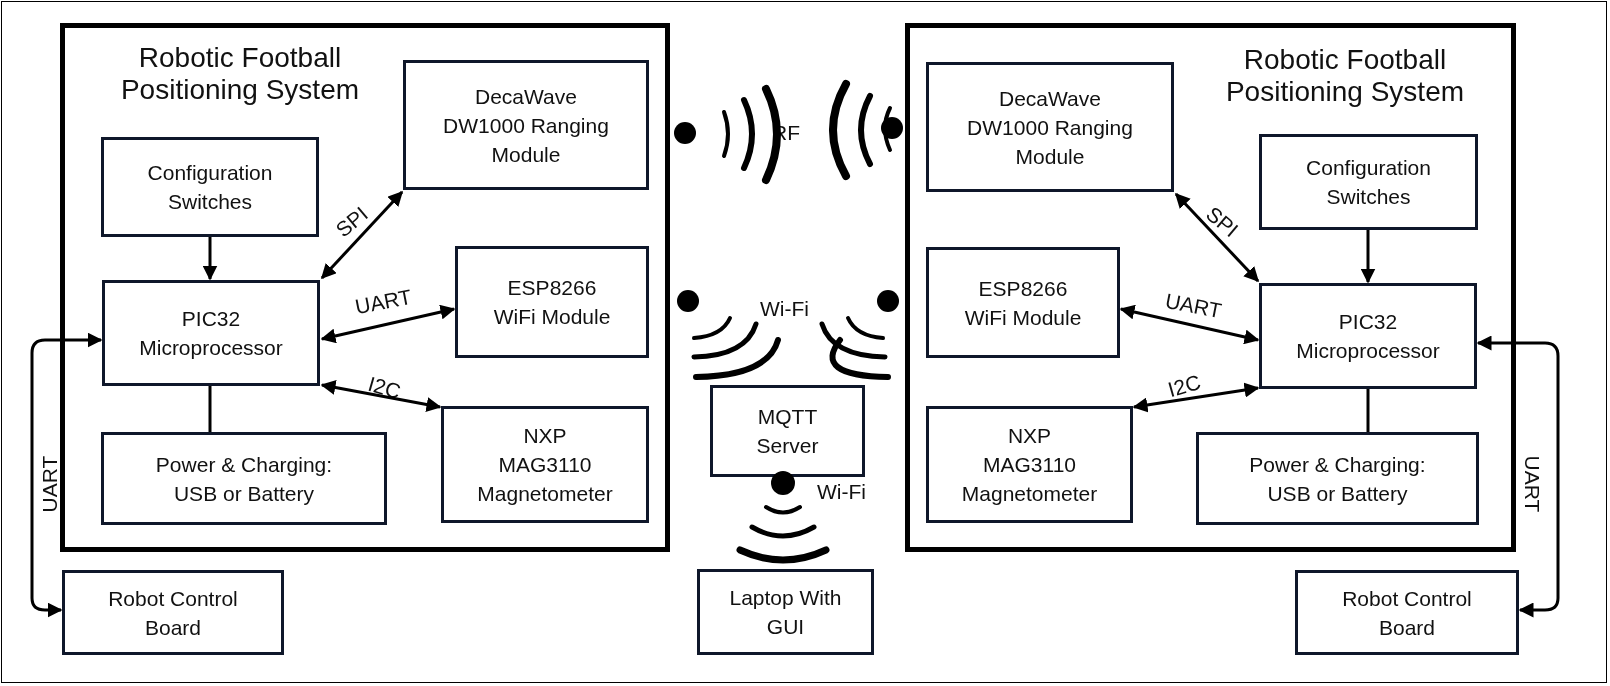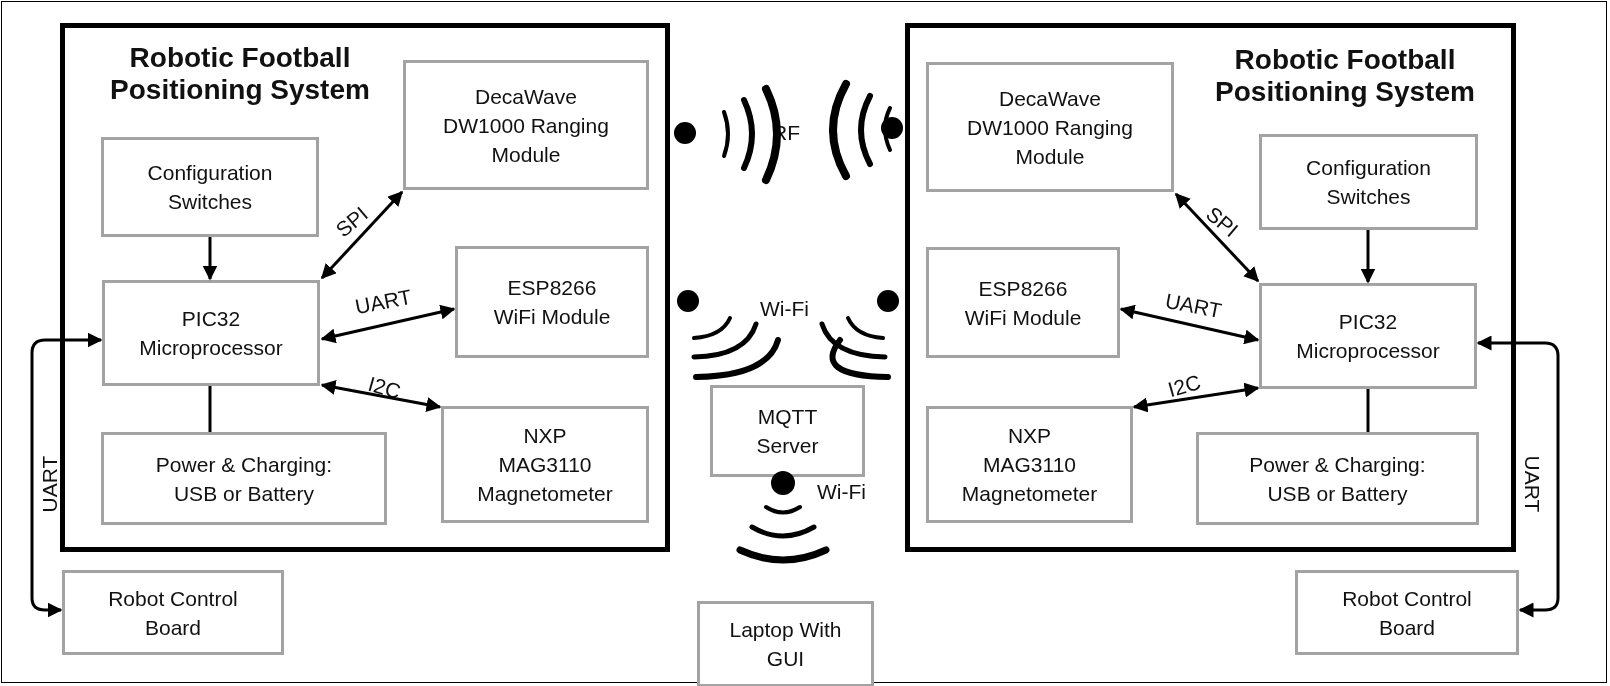--- a/index.html
+++ b/index.html
@@ -1,20 +1,20 @@
 <!DOCTYPE html>
 <html><head>
 <meta charset="utf-8">
 <style>
   html,body{margin:0;padding:0;background:#fff;}
   body{width:1610px;height:686px;position:relative;overflow:hidden;font-family:"Liberation Sans",sans-serif;color:#111;}
   .frame{position:absolute;left:1px;top:1px;width:1606px;height:682px;border:1px solid #000;box-sizing:border-box;}
   .sys{position:absolute;border:5px solid #000;box-sizing:border-box;}
-  .title{position:absolute;font-weight:bold;font-size:28px;line-height:32px;text-align:center;white-space:nowrap;}
-  .box{position:absolute;border:3px solid #a3a3a3;box-sizing:border-box;background:#fff;display:flex;align-items:center;justify-content:center;text-align:center;font-size:21px;line-height:29px;white-space:pre-line;}
+  .title{position:absolute;font-weight:normal;font-size:28px;line-height:32px;text-align:center;white-space:nowrap;}
+  .box{position:absolute;border:3px solid #0f172a;box-sizing:border-box;background:#fff;display:flex;align-items:center;justify-content:center;text-align:center;font-size:21px;line-height:29px;white-space:pre-line;}
   .lbl{position:absolute;font-size:21px;white-space:nowrap;transform-origin:center center;}
   svg.wires{position:absolute;left:0;top:0;width:1610px;height:686px;pointer-events:none;}
 </style>
 </head>
 <body>
 
 <div class="frame"></div>
 
 <div class="sys" style="left:60px;top:23px;width:610px;height:529px;"></div>
 <div class="title" style="left:90px;top:42px;width:300px;">
@@ -68,21 +68,21 @@
 <div class="lbl" style="left:1205px;top:210px;transform:rotate(40deg);">SPI</div>
 <div class="lbl" style="left:1165px;top:294px;transform:rotate(11deg);">UART</div>
 <div class="lbl" style="left:1168px;top:374px;transform:rotate(-16deg);">I2C</div>
 <div class="lbl" style="left:1504px;top:472px;transform:rotate(90deg);">UART</div>
 
 <div class="lbl" style="left:772px;top:121px;">RF</div>
 <div class="lbl" style="left:760px;top:297px;">Wi-Fi</div>
 <div class="box" style="left:710px;top:385px;width:155px;height:92px;">MQTT
 Server</div>
 <div class="lbl" style="left:817px;top:480px;">Wi-Fi</div>
-<div class="box" style="left:697px;top:569px;width:177px;height:86px;margin-top:32px;">Laptop With
+<div class="box" style="left:697px;top:569px;width:177px;height:86px;">Laptop With
 GUI</div>
 
 <svg class="wires" viewBox="0 0 1610 686">
   <defs>
     <marker id="ah" viewBox="0 0 10 10" refX="9" refY="5" markerWidth="5" markerHeight="5" orient="auto-start-reverse">
       <path d="M0,0 L10,5 L0,10 z" fill="#000"></path>
     </marker>
   </defs>
   <g stroke="#000" stroke-width="3" fill="none">
 

